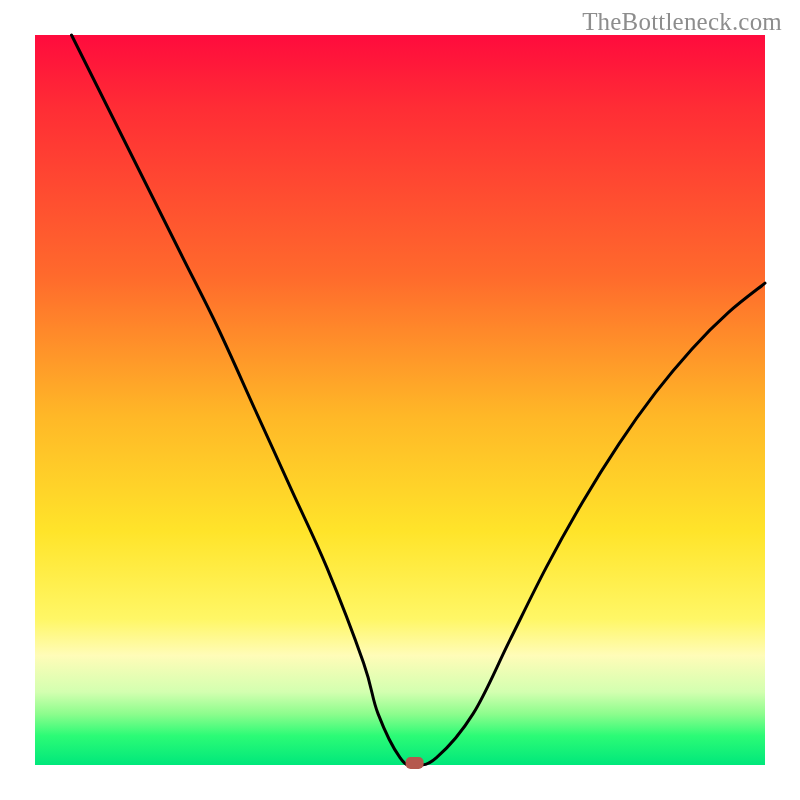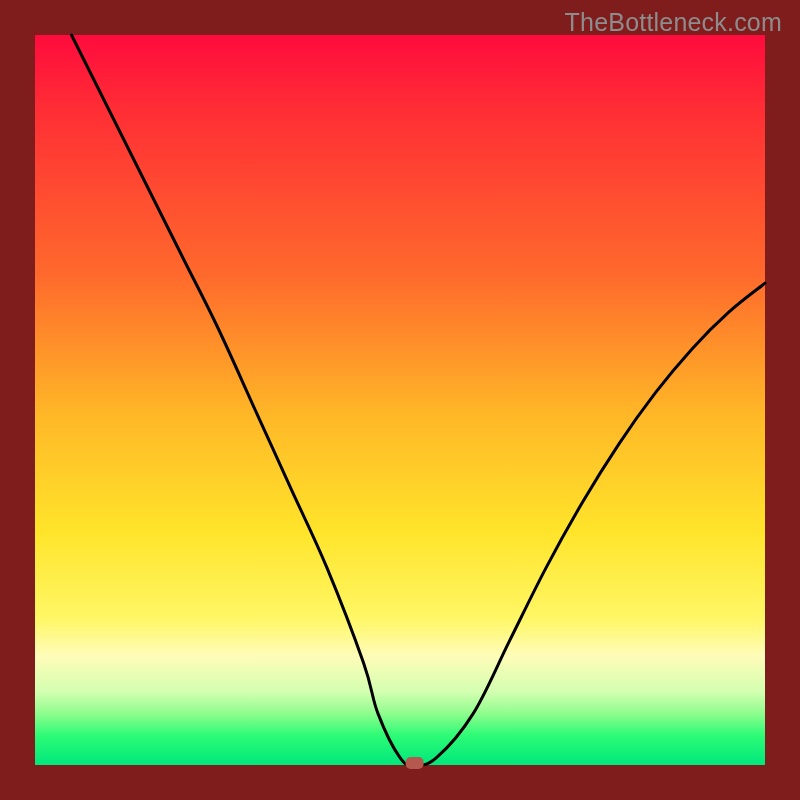--- a/index.html
+++ b/index.html
@@ -8,21 +8,22 @@
     width: 800px;
     height: 800px;
     overflow: hidden;
     background: #000;
     font-family: Arial, Helvetica, sans-serif;
   }
   .frame {
     position: relative;
     width: 800px;
     height: 800px;
-    background: #7f1d1d;
+    background: #ffffff;
+    font-family: Liberation Serif, serif;
   }
   .plot-area {
     position: absolute;
     left: 35px;
     top: 35px;
     width: 730px;
     height: 730px;
     
     background: linear-gradient(to bottom,
       #ff0b3d 0%,

